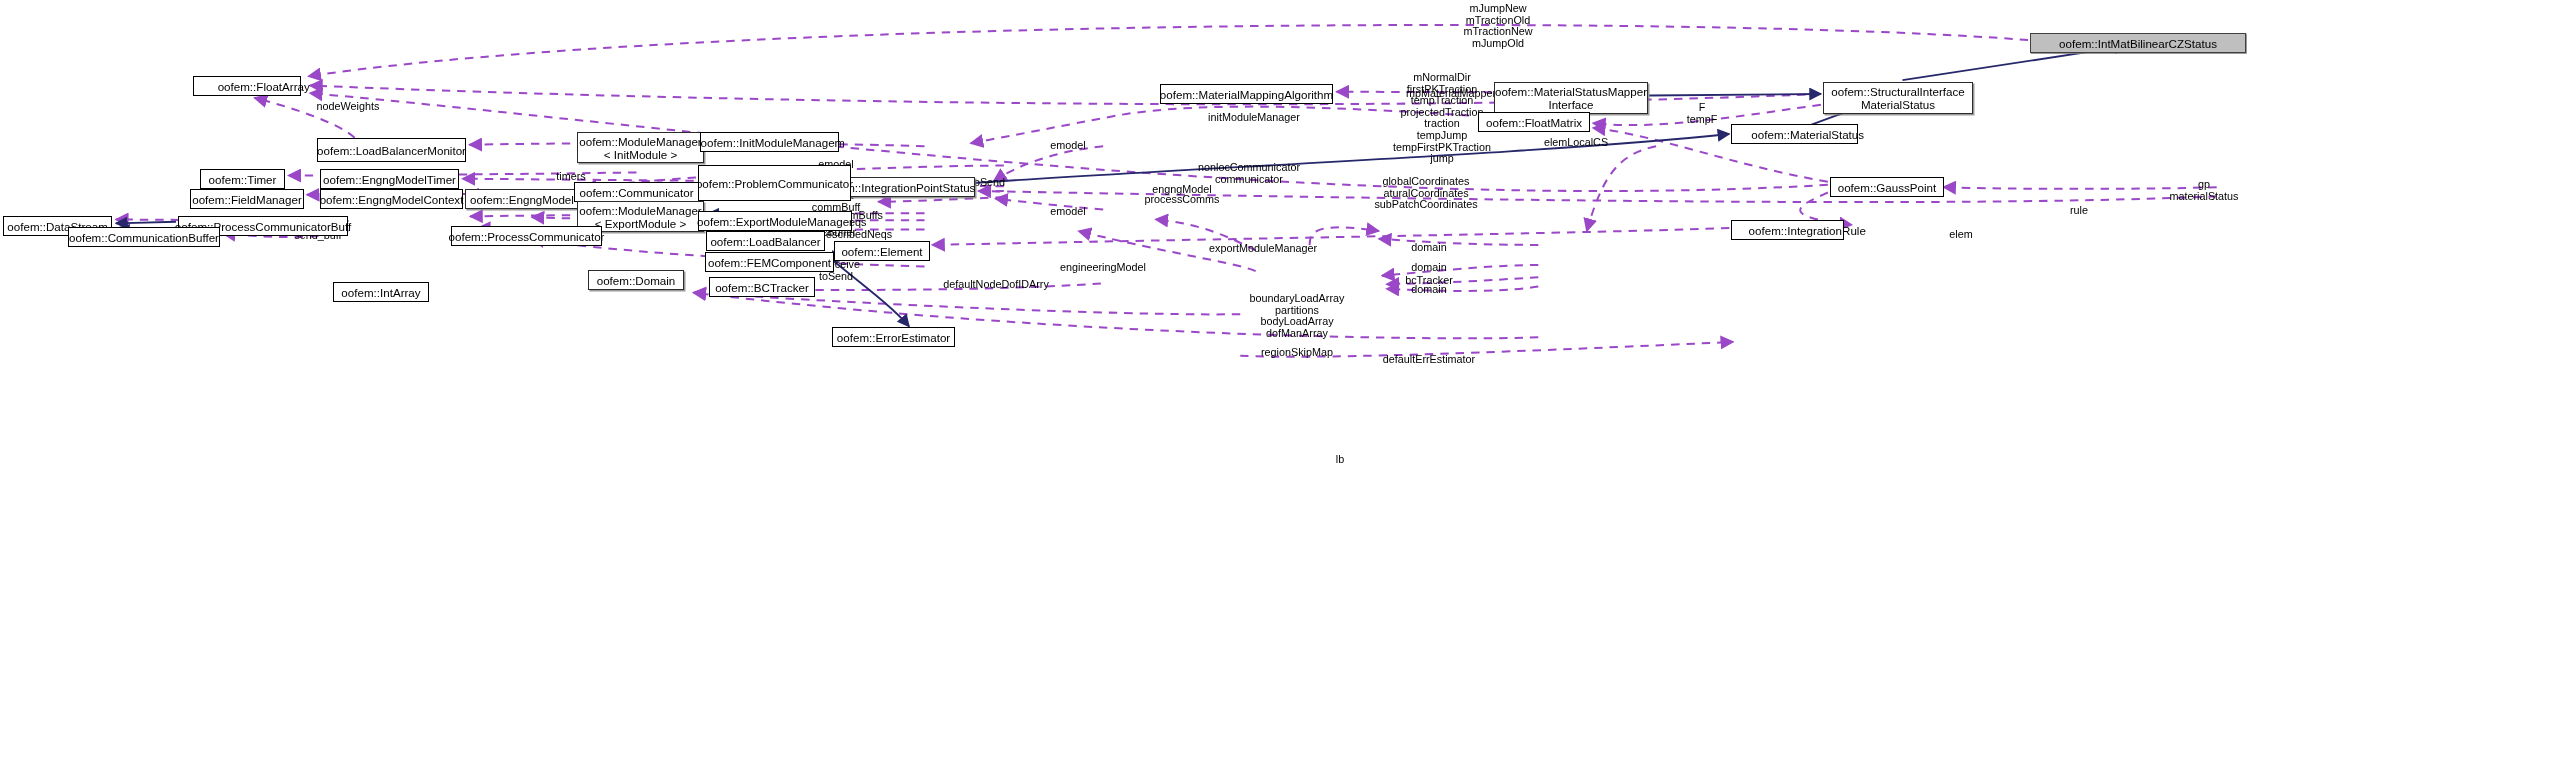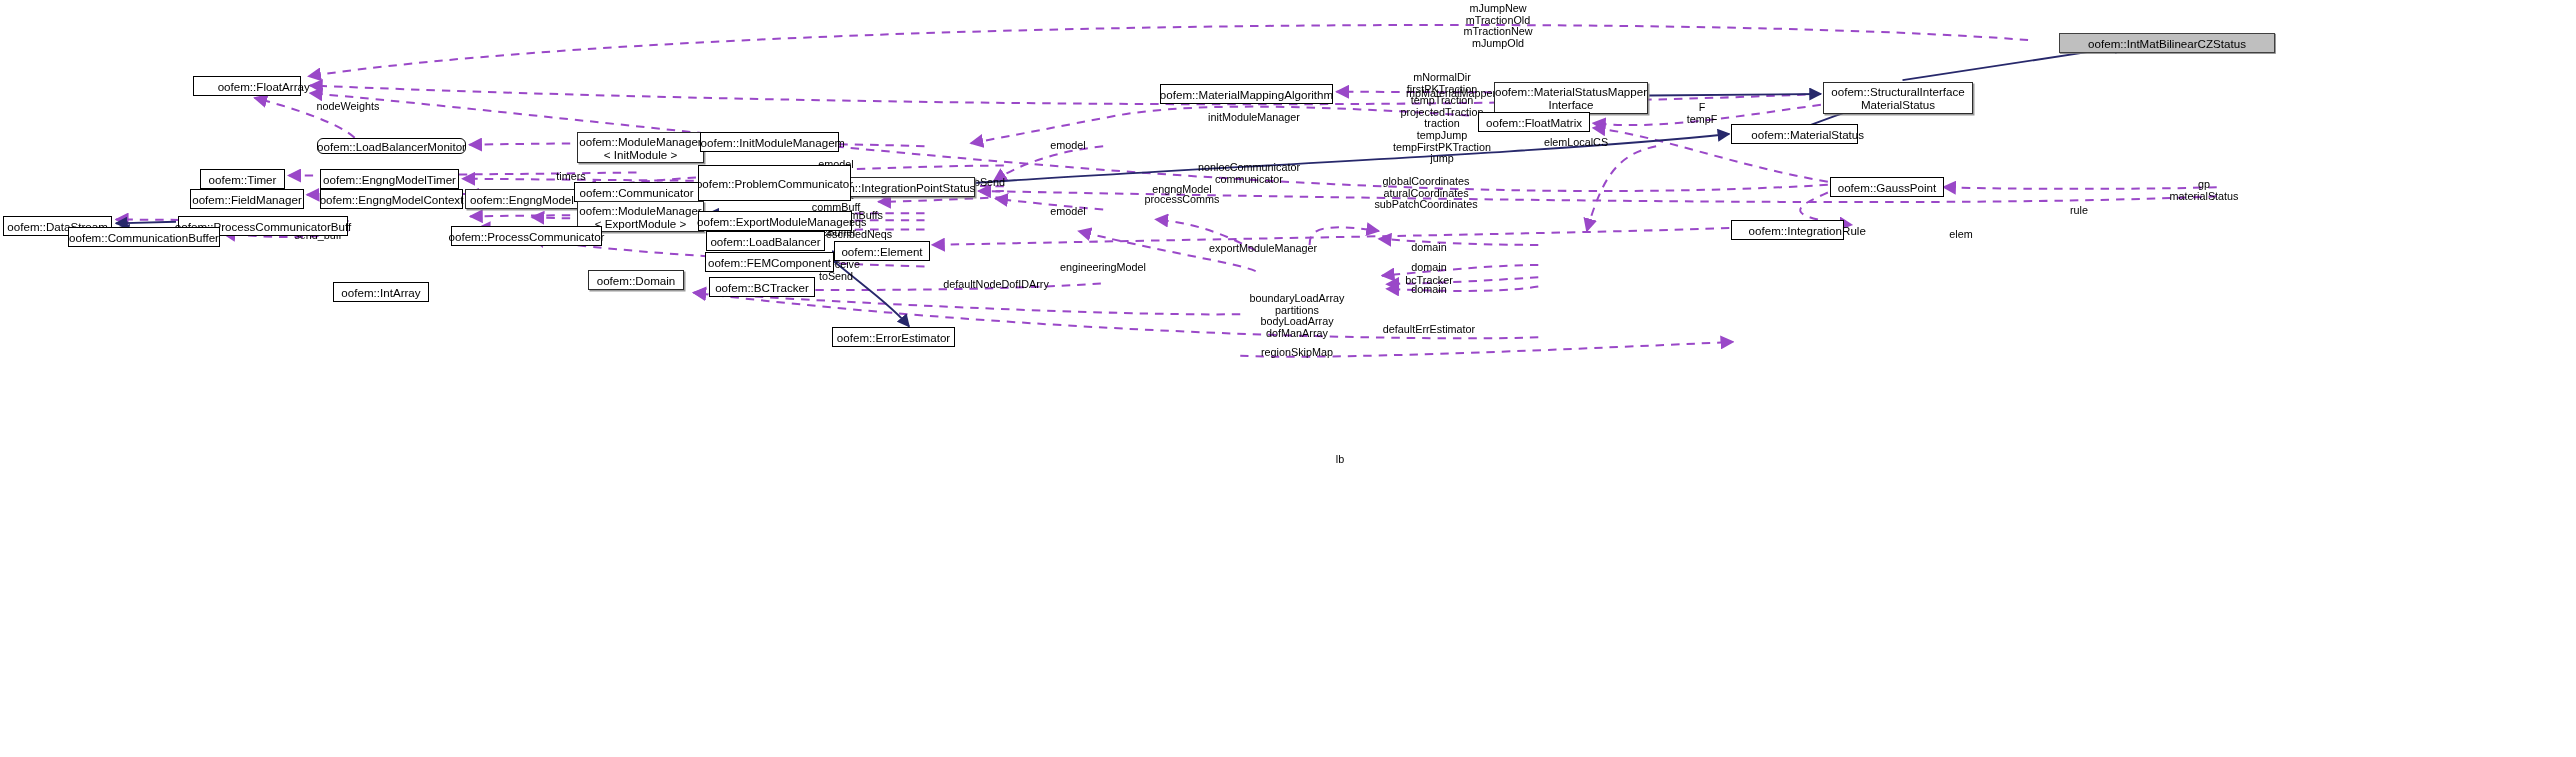--- a/index.html
+++ b/index.html
@@ -166,30 +166,30 @@
       <path d="M 1084 340 L 1081 326"></path>
       <path d="M 1083 340 C 1120 370 1160 400 1180 424"></path>
       <path d="M 1000 318 C 990 310 980 300 970 296"></path>
       <path d="M 1085 185 L 918 185"></path>
       <path d="M 1085 281 L 918 278"></path>
       <path d="M 1083 228 L 910 241"></path>
       <path d="M 228 288 L 150 290"></path>
       <path d="M 230 300 C 200 300 180 302 152 296"></path>
     </g>
   </svg>
-<div class="node highlight" style="left: 2030px; top: 33px; width: 216px; height: 20px; margin-left: 29px;">oofem::IntMatBilinearCZStatus</div>
+<div class="node highlight" style="left: 2030px; top: 33px; width: 216px; height: 20px;">oofem::IntMatBilinearCZStatus</div>
     <div class="node" style="left: 193px; top: 76px; width: 108px; height: 20px; padding-left: 38px;">oofem::FloatArray</div>
     <div class="node" style="left: 1160px; top: 84px; width: 173px; height: 20px;">oofem::MaterialMappingAlgorithm</div>
     <div class="node shadowed" style="left: 1494px; top: 82px; width: 154px; height: 32px;">oofem::MaterialStatusMapper
 Interface</div>
     <div class="node shadowed" style="left: 1823px; top: 82px; width: 150px; height: 32px;">oofem::StructuralInterface
 MaterialStatus</div>
     <div class="node" style="left: 1478px; top: 112px; width: 112px; height: 20px;">oofem::FloatMatrix</div>
     <div class="node" style="left: 1731px; top: 124px; width: 127px; height: 20px; padding-left: 31px;">oofem::MaterialStatus</div>
-    <div class="node" style="left: 317px; top: 138px; width: 149px; height: 16px; border-radius: 6px;">oofem::LoadBalancerMonitor</div>
+    <div class="node" style="left: 317px; top: 138px; width: 149px; height: 24px;">oofem::LoadBalancerMonitor</div>
     <div class="node shadowed" style="left: 577px; top: 132px; width: 127px; height: 31px;">oofem::ModuleManager
 &lt; InitModule &gt;</div>
     <div class="node" style="left: 700px; top: 132px; width: 139px; height: 20px;">oofem::InitModuleManager</div>
     <div class="node shadowed" style="left: 823px; top: 177px; width: 152px; height: 20px;">oofem::IntegrationPointStatus</div>
     <div class="node" style="left: 1830px; top: 177px; width: 114px; height: 20px;">oofem::GaussPoint</div>
     <div class="node" style="left: 200px; top: 169px; width: 85px; height: 20px;">oofem::Timer</div>
     <div class="node" style="left: 320px; top: 169px; width: 139px; height: 20px;">oofem::EngngModelTimer</div>
     <div class="node" style="left: 698px; top: 165px; width: 153px; height: 36px;">oofem::ProblemCommunicator</div>
     <div class="node" style="left: 190px; top: 189px; width: 114px; height: 20px;">oofem::FieldManager</div>
     <div class="node" style="left: 320px; top: 189px; width: 143px; height: 20px;">oofem::EngngModelContext</div>
@@ -262,16 +262,16 @@
     <div class="edge-label" style="left: 836px; top: 259px;">toReceive
 toSend</div>
     <div class="edge-label" style="left: 1103px; top: 262px;">engineeringModel</div>
     <div class="edge-label" style="left: 1429px; top: 275px;">bcTracker</div>
     <div class="edge-label" style="left: 996px; top: 279px;">defaultNodeDofIDArry</div>
     <div class="edge-label" style="left: 1429px; top: 284px;">domain</div>
     <div class="edge-label" style="left: 1297px; top: 293px;">boundaryLoadArray
 partitions
 bodyLoadArray
 dofManArray</div>
-    <div class="edge-label" style="left: 1429px; top: 324px;">defaultErrEstimator</div>
+    <div class="edge-label" style="left: 1429px; top: 354px;">defaultErrEstimator</div>
     <div class="edge-label" style="left: 1297px; top: 347px;">regionSkipMap</div>
   </div>
 
 
 </body></html>

